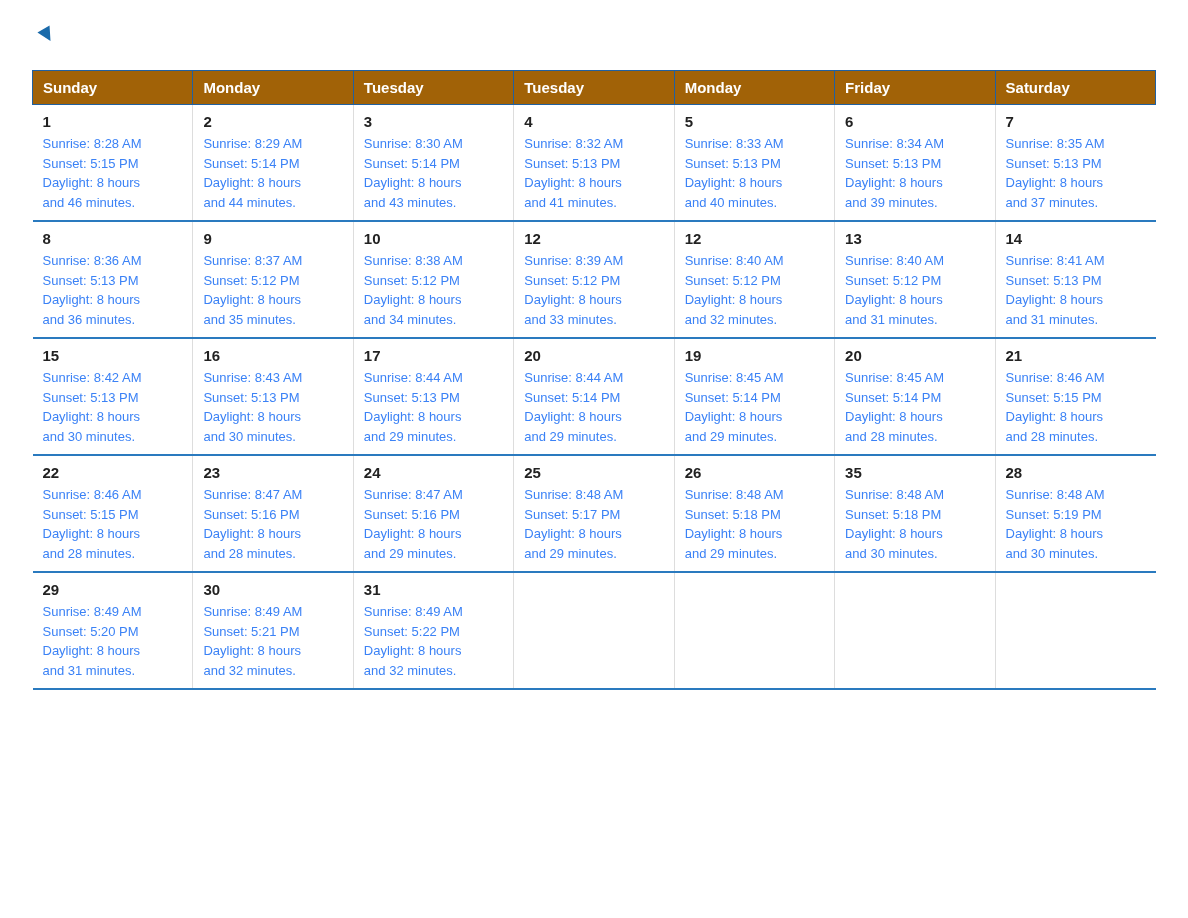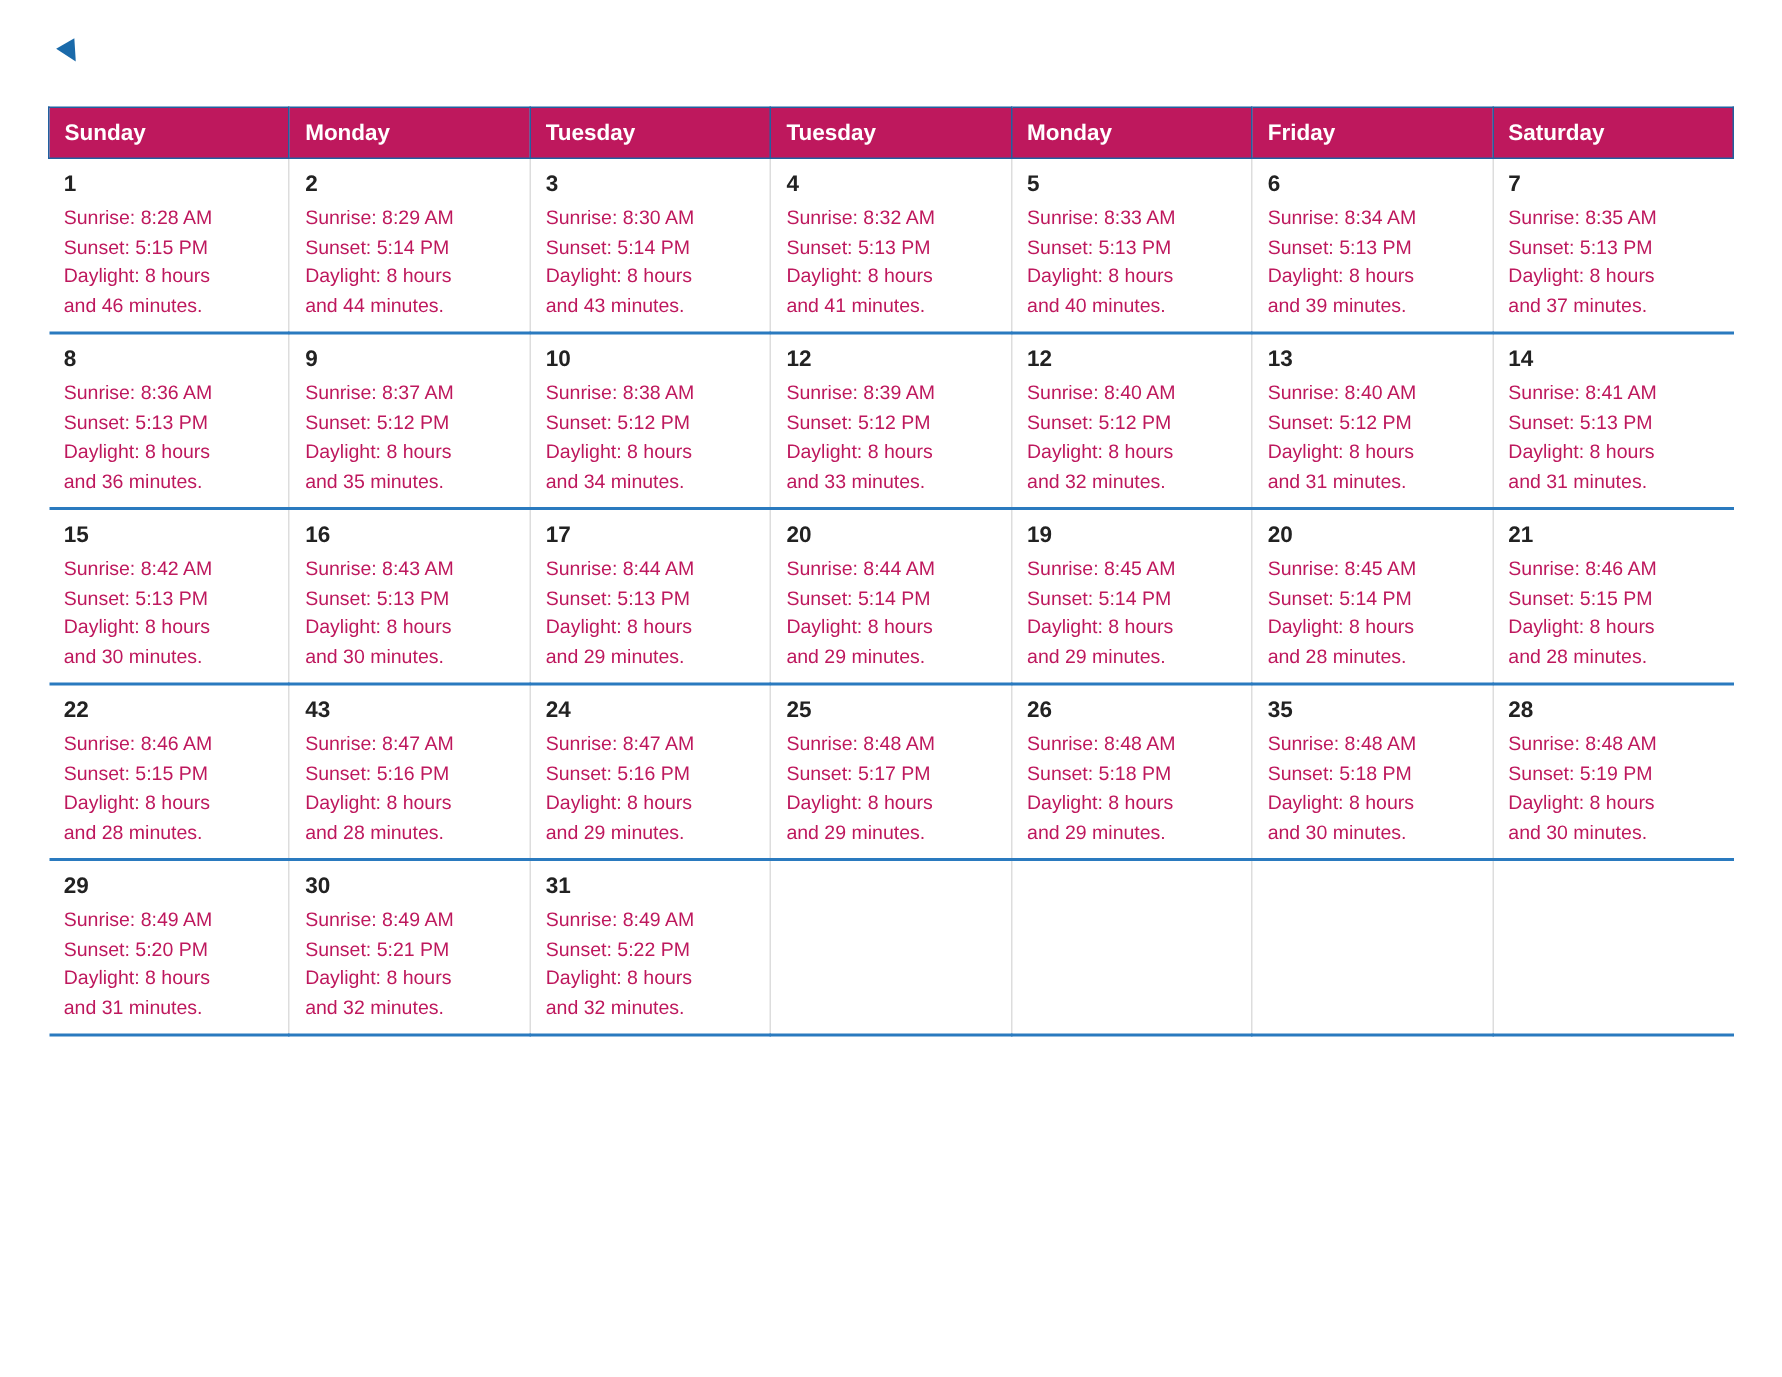--- a/index.html
+++ b/index.html
@@ -33,21 +33,21 @@
       font-size: 20px;
       color: #444;
       margin-top: 4px;
     }
     table {
       width: 100%;
       border-collapse: collapse;
       table-layout: fixed;
     }
     thead tr {
-      background-color: #be185d;
+      background-color: #a16207;
       margin-top: 24px;
     }
     thead th {
       color: #ffffff;
       font-size: 15px;
       font-weight: bold;
       padding: 8px 10px;
       text-align: left;
       border: 1px solid #2060a0;
     }
@@ -67,21 +67,21 @@
     }
     .day-num {
       font-size: 15px;
       font-weight: bold;
       margin-bottom: 4px;
       display: block;
     }
     .day-info {
       font-size: 13px;
       line-height: 1.5;
-      color: #be185d;
+      color: #3b82f6;
     }
     .logo-top {
       display: flex;
       align-items: center;
     }
     .logo-general-text {
       font-size: 26px;
       font-weight: bold;
       color: #333;
     }
@@ -216,21 +216,21 @@
         <span class="day-num">21</span>
         <div class="day-info">Sunrise: 8:46 AM<br>Sunset: 5:15 PM<br>Daylight: 8 hours<br>and 28 minutes.</div>
       </td>
       </tr>
       <tr>
         <td>
         <span class="day-num">22</span>
         <div class="day-info">Sunrise: 8:46 AM<br>Sunset: 5:15 PM<br>Daylight: 8 hours<br>and 28 minutes.</div>
       </td>
         <td>
-        <span class="day-num">43</span>
+        <span class="day-num">23</span>
         <div class="day-info">Sunrise: 8:47 AM<br>Sunset: 5:16 PM<br>Daylight: 8 hours<br>and 28 minutes.</div>
       </td>
         <td>
         <span class="day-num">24</span>
         <div class="day-info">Sunrise: 8:47 AM<br>Sunset: 5:16 PM<br>Daylight: 8 hours<br>and 29 minutes.</div>
       </td>
         <td>
         <span class="day-num">25</span>
         <div class="day-info">Sunrise: 8:48 AM<br>Sunset: 5:17 PM<br>Daylight: 8 hours<br>and 29 minutes.</div>
       </td>

